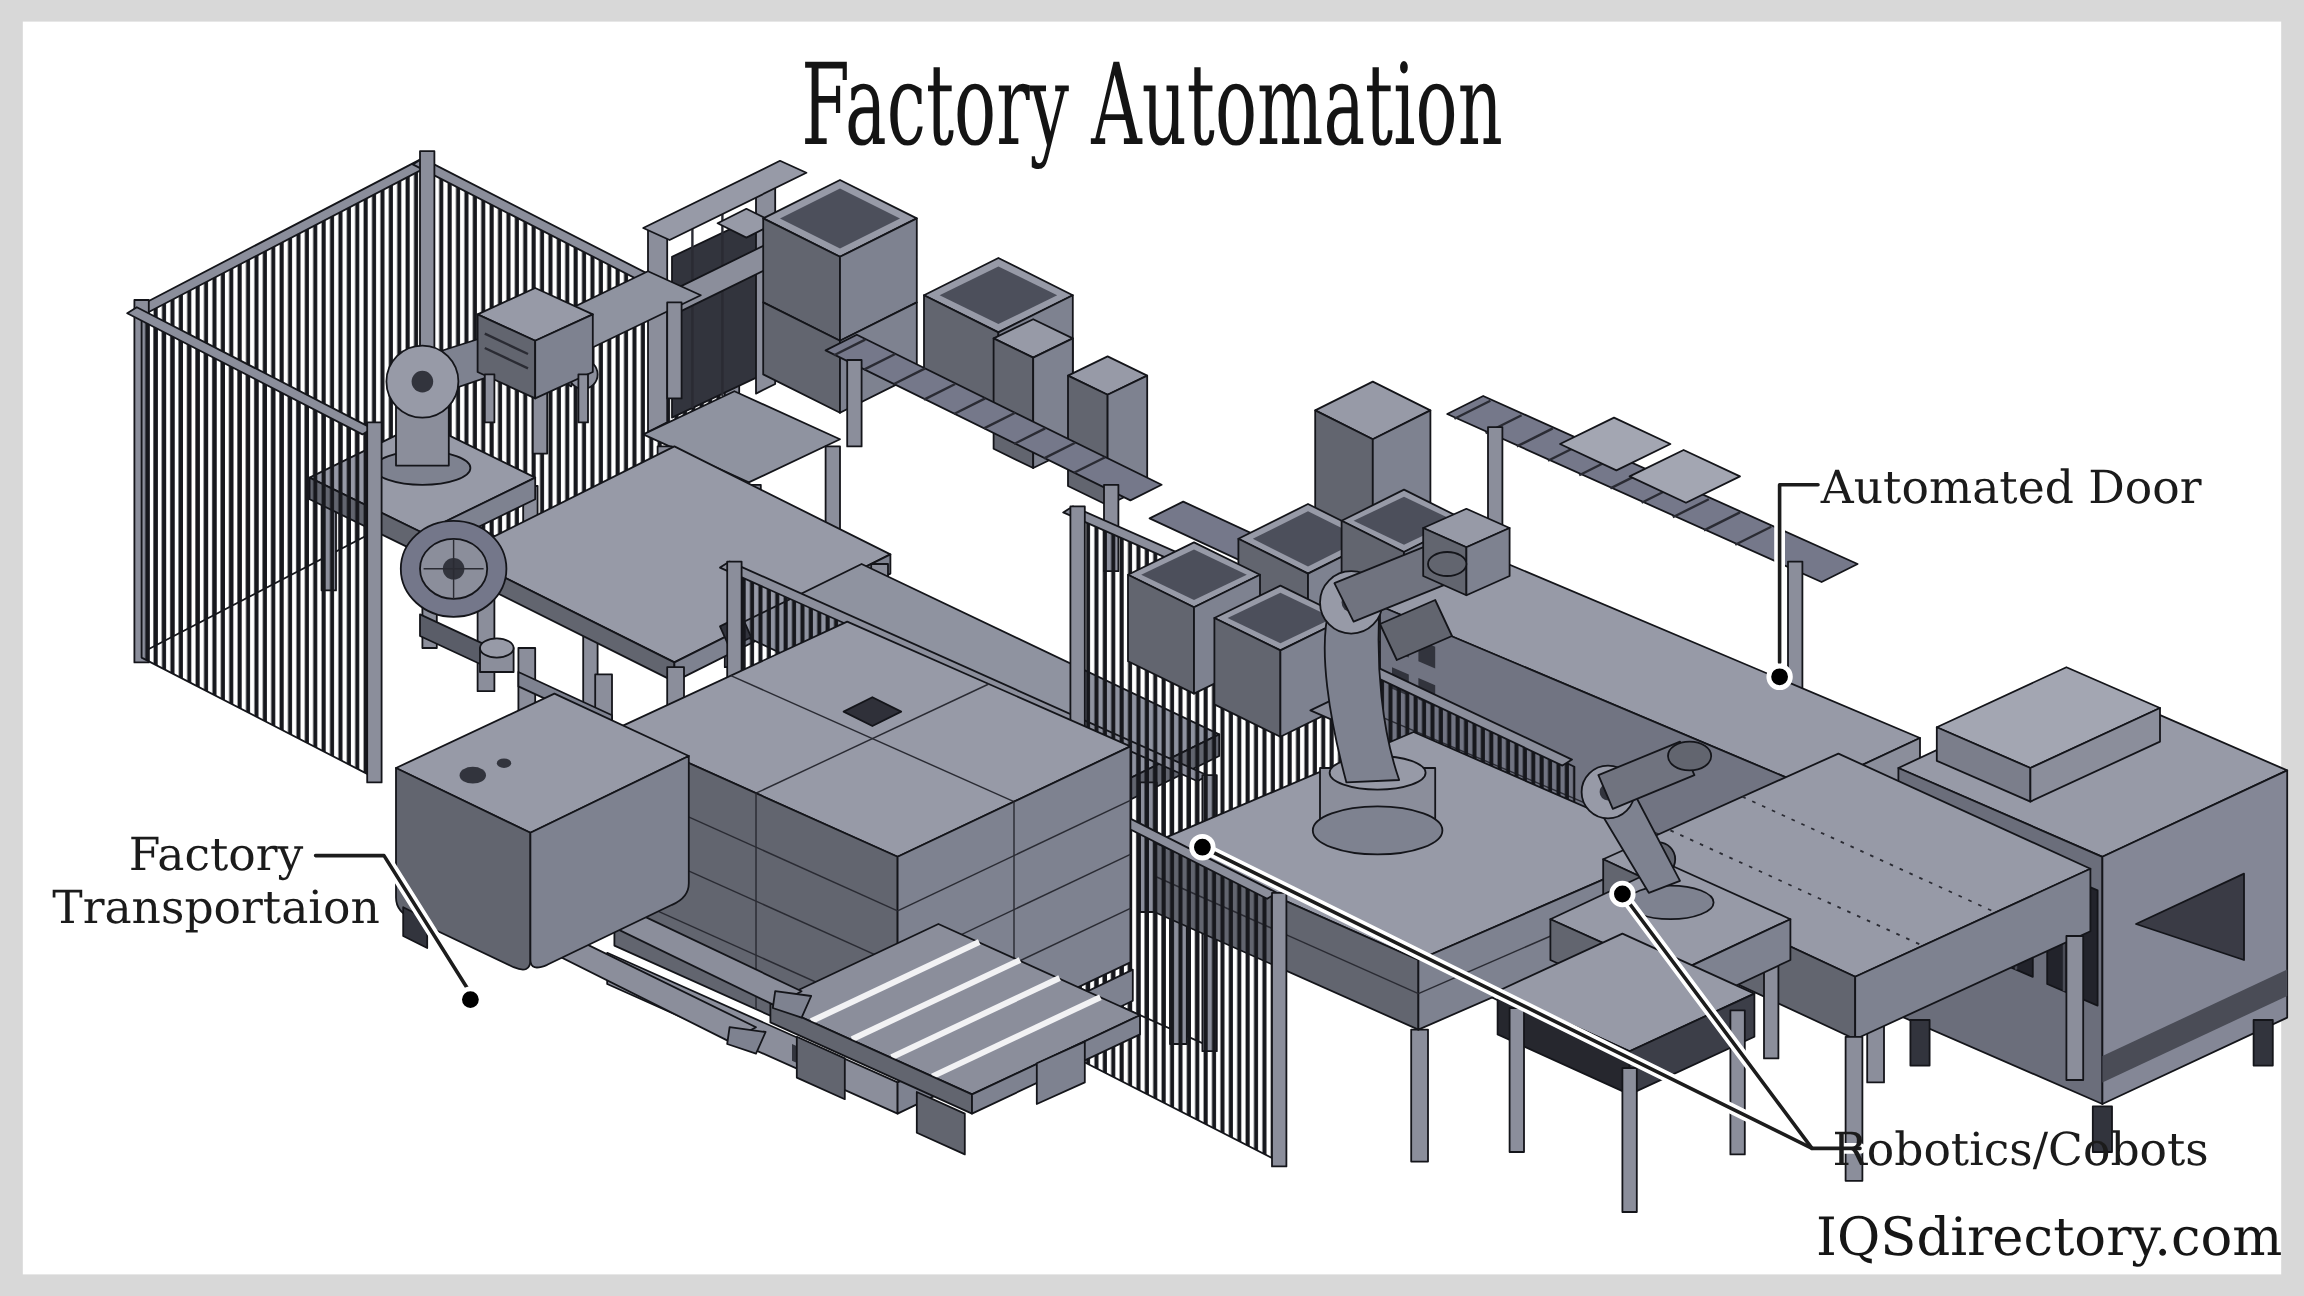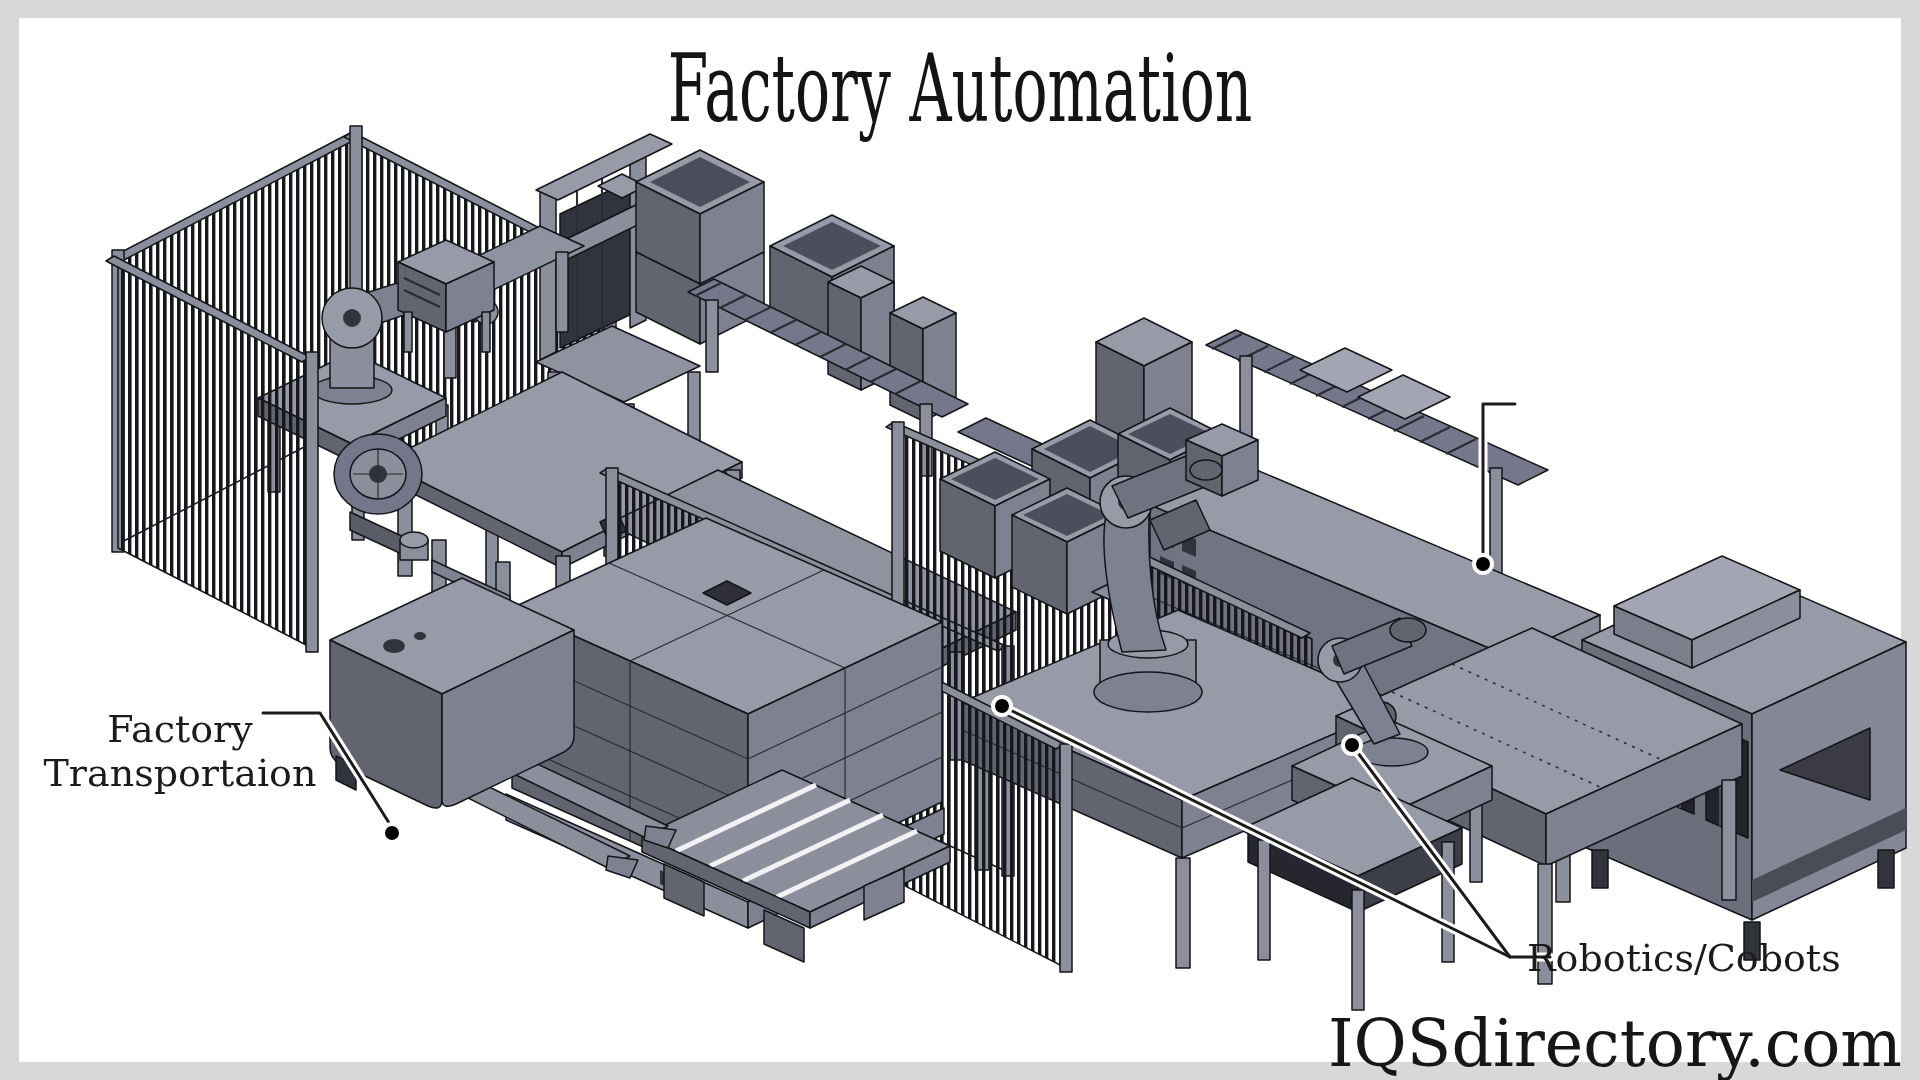--- a/index.html
+++ b/index.html
@@ -16,24 +16,24 @@
   .lbl{
     position:absolute;color:#1b1b1b;font-size:38px;line-height:44px;
     font-family:"DejaVu Serif", serif;
   }
   #title{
     position:absolute;left:50%;top:40px;transform:translateX(-50%) scaleX(.62);
     transform-origin:center top;white-space:nowrap;
     font-size:94px;line-height:1.05;color:#141414;font-weight:500;
   }
   #adc-label{left:1516px;top:384px;width:320px;text-align:center;}
-  #ft-label{left:20px;top:690px;width:320px;text-align:center;margin-top:17px;}
+  #ft-label{left:20px;top:690px;width:320px;text-align:center;}
   #rc-label{left:1527px;top:936px;white-space:nowrap;}
   #watermark{
-    position:absolute;right:18px;top:1006px;font-size:65px;color:#161616;
+    position:absolute;right:18px;top:1006px;font-size:44px;color:#161616;
     white-space:nowrap;
   }
   
   .ln{stroke:#14151a;stroke-width:1.5;stroke-linejoin:round;}
   .top{fill:#979aa7;}
   .tl{fill:#a3a6b2;}
   .sl{fill:#62656f;}
   .sr{fill:#7e8290;}
   .mid{fill:#8b8e9b;}
   .dk{fill:#32343d;}
@@ -420,20 +420,21 @@
     <path d="M1002,706 L1510,957 L1550,957" class="leader"></path>
     <path d="M1352,745 L1510,957" class="leader"></path>
     <circle cx="1002" cy="706" r="9" class="dot"></circle>
     <circle cx="1352" cy="745" r="9" class="dot"></circle>
   </g>
 </svg>
 
 <div id="title">Factory Automation</div>
 
 <div id="adc-label" class="lbl">
+  <div>Automated Door</div>
 </div>
 
 <div id="ft-label" class="lbl">
   <div>Factory</div>
   <div>Transportaion</div>
 </div>
 
 <div id="rc-label" class="lbl">Robotics/Cobots</div>
 
 <div id="watermark">IQSdirectory.com</div>

